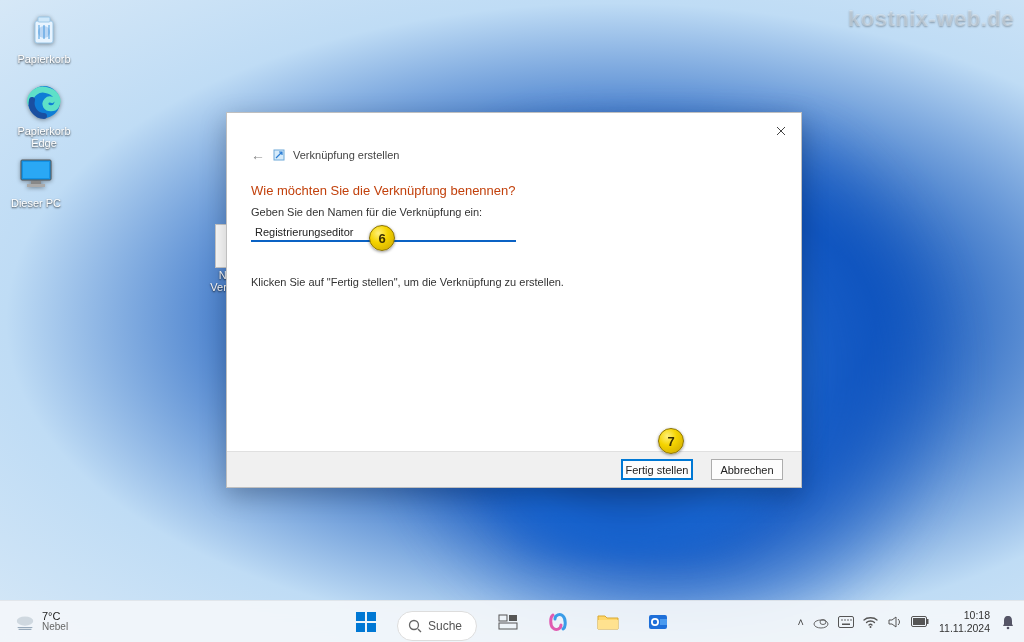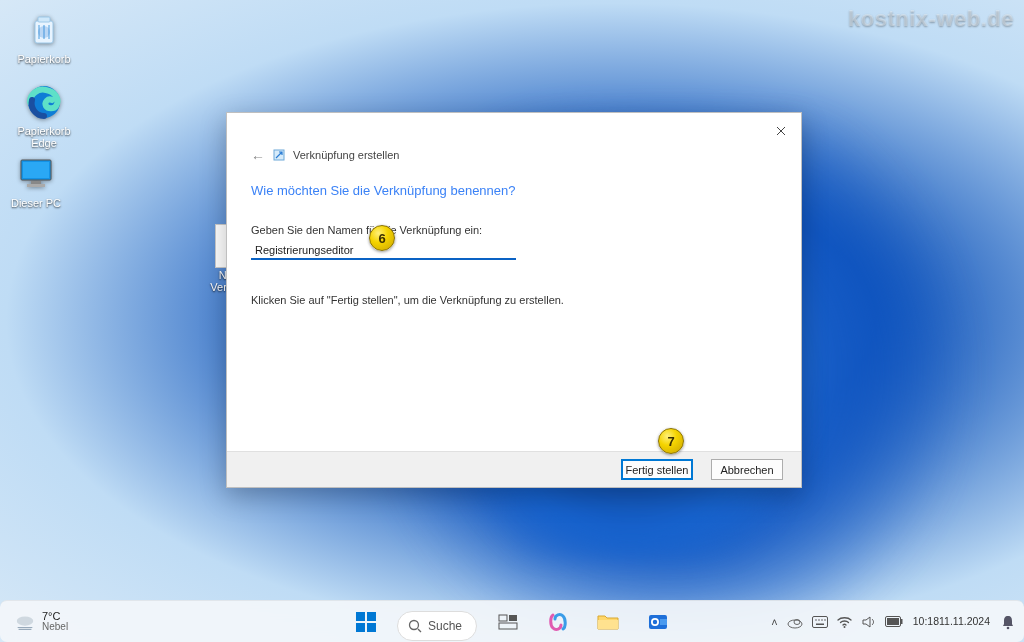--- a/index.html
+++ b/index.html
@@ -48,21 +48,21 @@
 .dialog-close {
   position: absolute; top: 6px; right: 8px; width: 24px; height: 24px;
   display: flex; align-items: center; justify-content: center; cursor: pointer; font-size: 12px; color: #444;
 }
 .dialog-head {
   position: absolute; top: 34px; left: 24px; display: flex; align-items: center; gap: 8px;
   font-size: 11px; color: #444;
 }
 .back-arrow { font-size: 14px; color: #888; cursor: default; }
 .dialog-body { position: absolute; top: 70px; left: 24px; right: 24px; }
-.dialog-title { color: #3b82f6; font-size: 13px; font-weight: 400; margin-bottom: 26px; }
+.dialog-title { color: #c2410c; font-size: 13px; font-weight: 400; margin-bottom: 8px; }
 .field-label { font-size: 11px; color: #333; margin-bottom: 4px; }
 .name-input {
   width: 265px; padding: 2px 4px; font-size: 11px; border: none; border-bottom: 2px solid #0a62c4;
   outline: none; color: #222;
 }
 .hint { font-size: 11px; color: #333; margin-top: 34px; }
 .dialog-footer {
   position: absolute; bottom: 0; left: 0; right: 0; height: 36px; background: #f0f0f0;
   display: flex; justify-content: flex-end; align-items: center; gap: 18px; padding-right: 18px;
   border-top: 1px solid #e0e0e0;
@@ -79,40 +79,40 @@
   background: radial-gradient(circle at 35% 30%, #fff07a 0%, #f5d400 40%, #caa400 100%);
   border: 1px solid #8a7200; display: flex; align-items: center; justify-content: center;
   font-weight: 700; font-size: 13px; color: #3a2f00; box-shadow: 0 1px 3px rgba(0,0,0,.4);
 }
 
 
 .taskbar {
   position: absolute; bottom: 0; left: 0; right: 0; height: 42px;
   background: rgba(243,246,250,.92); backdrop-filter: blur(10px);
   border-top: 1px solid rgba(0,0,0,.06);
-  display: flex; align-items: center; border-radius: 7px;
+  display: flex; align-items: center;
 }
 .tb-left { position: absolute; left: 8px; display: flex; align-items: center; gap: 6px; }
 .weather { display: flex; align-items: center; gap: 6px; cursor: pointer; padding: 4px 6px; }
 .weather-ic { width: 22px; height: 20px; }
 .weather-txt { display: flex; flex-direction: column; line-height: 1; }
 .weather-txt .t { font-size: 11px; color: #222; }
 .weather-txt .c { font-size: 10px; color: #666; }
 
 .tb-center { position: absolute; left: 50%; transform: translateX(-50%); display: flex; align-items: flex-end; gap: 12px; }
 .tb-item { width: 38px; height: 38px; display: flex; align-items: center; justify-content: center; cursor: pointer; border-radius: 4px; }
 .search-pill {
   display: flex; align-items: center; gap: 6px; height: 30px; padding: 0 14px 0 10px;
   background: #fff; border: 1px solid #ddd; border-radius: 15px; font-size: 12px; color: #555; cursor: pointer;
 }
 
 .tb-right { position: absolute; right: 8px; display: flex; align-items: center; gap: 10px; }
 .tray-icons { display: flex; align-items: center; gap: 9px; color: #444; }
 .tray-icons span, .tray-icons svg { cursor: pointer; }
-.clock { display: flex; flex-direction: row; align-items: flex-end; font-size: 10.5px; color: #333; line-height: 1.15; cursor: pointer; }
+.clock { display: flex; flex-direction: column; align-items: flex-end; font-size: 10.5px; color: #333; line-height: 1.15; cursor: pointer; }
 .notif-bell { width: 16px; height: 16px; color: #444; cursor: pointer; }
 </style>
 </head>
 <body>
 
 <div class="desktop">
   <div class="bloom"></div>
   <div class="bloom2"></div>
   <div class="watermark">kostnix-web.de</div>
 

